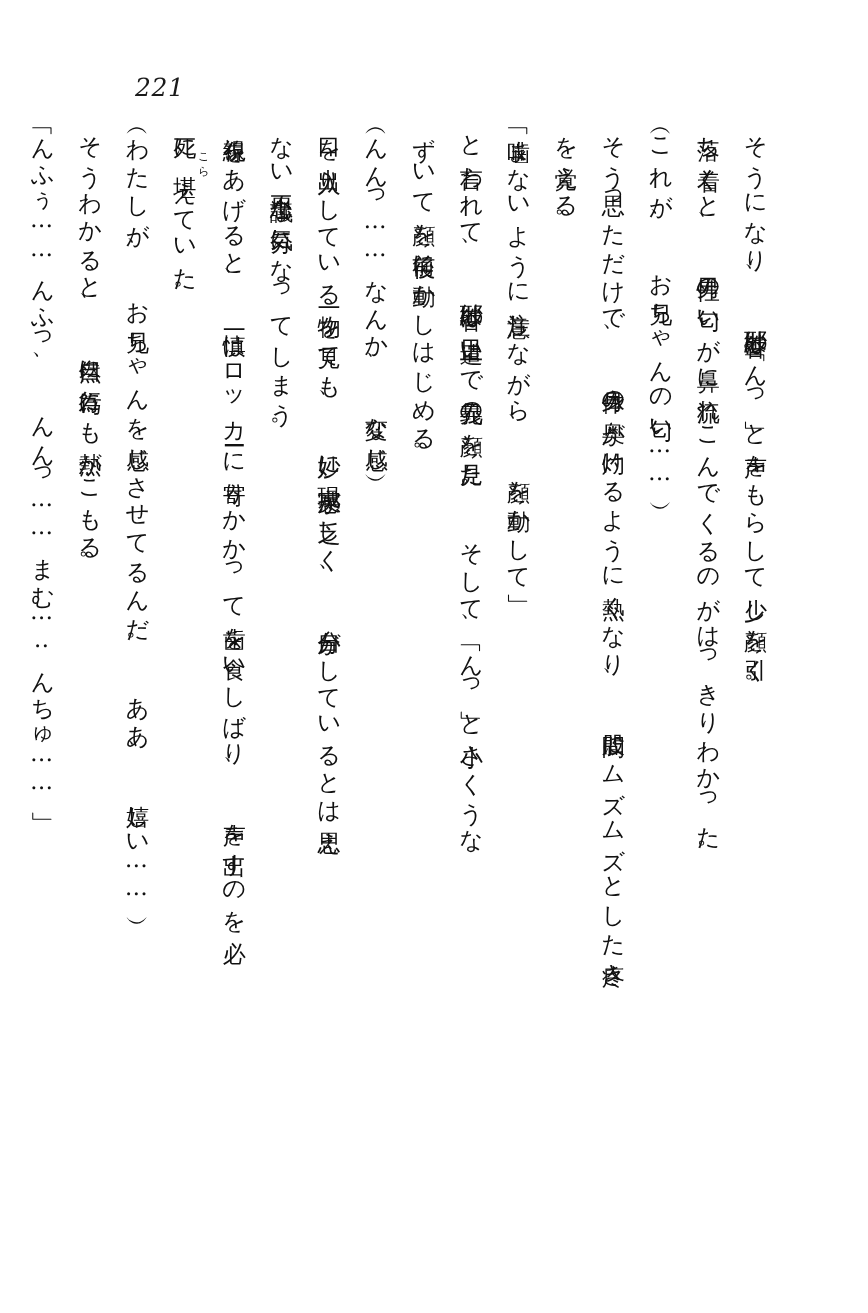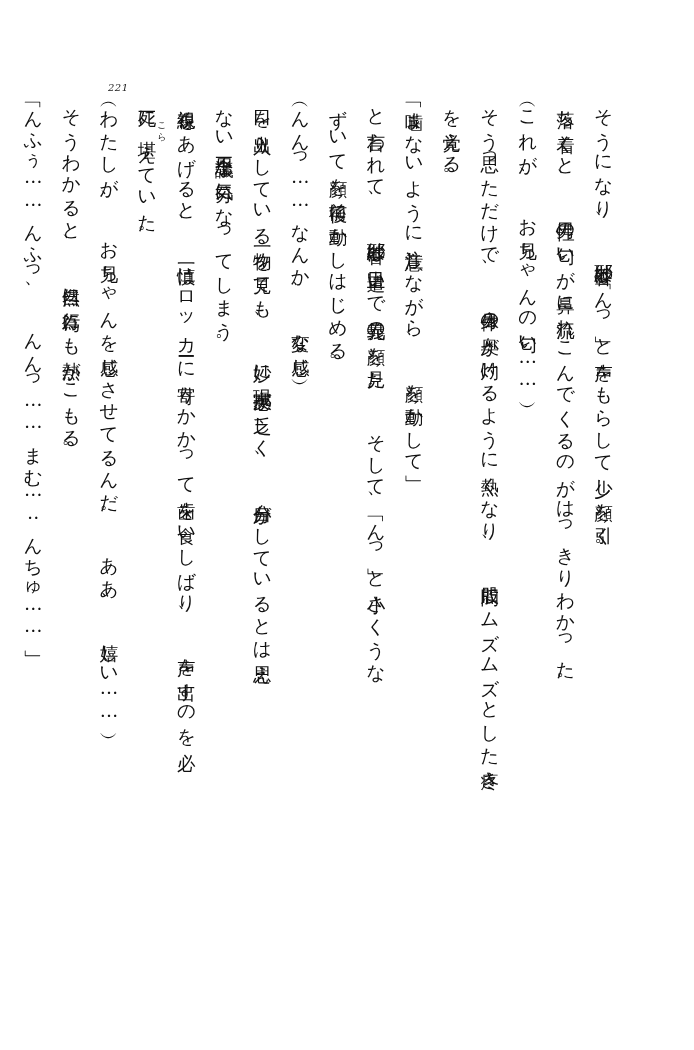--- a/index.html
+++ b/index.html
@@ -24,24 +24,23 @@
     height: 1050px;
     background: #ffffff;
   }
 
   #page-number {
     position: absolute;
     left: 108px;
     top: 58px;
     font-family: "DejaVu Serif", "Liberation Serif", serif;
     font-style: italic;
-    font-size: 10px;
+    font-size: 20px;
     letter-spacing: 0.5px;
     color: #1a1a1a;
-    margin-top: 24px;
   }
 
   
   #text-block {
     position: absolute;
     right: 72px;
     top: 96px;
     height: 810px;
     width: 560px;
     writing-mode: vertical-rl;

